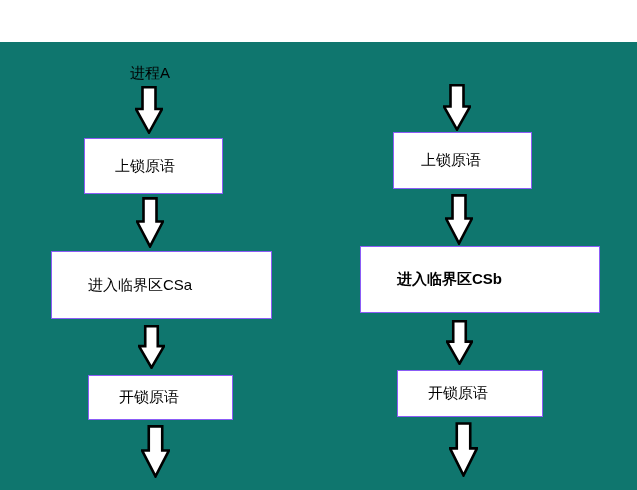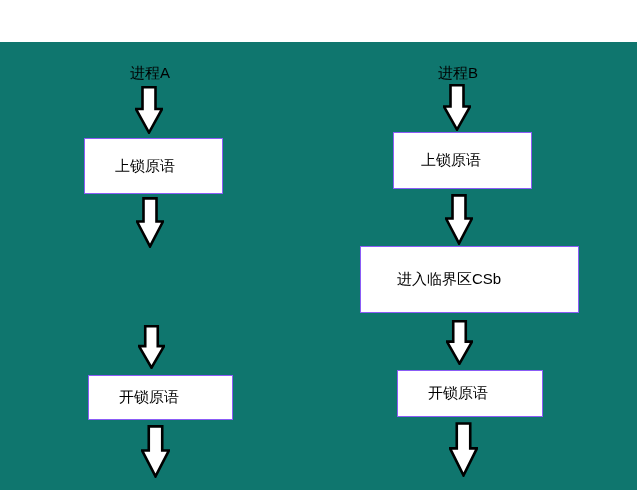--- a/index.html
+++ b/index.html
@@ -43,21 +43,21 @@
   #arrow-a2 { left: 136px; top: 155px; width: 28px; height: 51px; }
   #box-a2   { left: 51px;  top: 209px; width: 221px; height: 68px; }
   #arrow-a3 { left: 138px; top: 283px; width: 27px; height: 44px; }
   #box-a3   { left: 88px;  top: 333px; width: 145px; height: 45px; }
   #arrow-a4 { left: 141px; top: 383px; width: 29px; height: 53px; }
   
   #label-b  { left: 413px; top: 22px; }
   #arrow-b1 { left: 443px; top: 42px;  width: 28px; height: 47px; }
   #box-b1   { left: 393px; top: 90px;  width: 139px; height: 57px; }
   #arrow-b2 { left: 445px; top: 152px; width: 28px; height: 51px; }
-  #box-b2   { left: 360px; top: 204px; width: 219px; height: 67px; }
+  #box-b2   { left: 360px; top: 204px; width: 240px; height: 67px; font-weight: bold; }
   #arrow-b3 { left: 446px; top: 278px; width: 27px; height: 45px; }
   #box-b3   { left: 397px; top: 328px; width: 146px; height: 47px; }
   #arrow-b4 { left: 449px; top: 380px; width: 29px; height: 55px; }
   #watermark {
     position: absolute;
     left: 310px;
     top: 458px;
     font-family: "DejaVu Sans Mono", "Liberation Mono", monospace;
     font-size: 17px;
     letter-spacing: 0.5px;
@@ -81,38 +81,40 @@
   <div class="flow-box pad-s" id="box-a1">
     <span>上锁原语</span>
   </div>
 
   <div class="arrow" id="arrow-a2">
     <svg viewBox="0 0 28 50" preserveAspectRatio="none">
       <polygon points="7.5,1.3 20.5,1.3 20.5,24 27,24 14,48.5 1,24 7.5,24" fill="#ffffff" stroke="#000000" stroke-width="2.6" vector-effect="non-scaling-stroke" stroke-linejoin="miter"></polygon>
     </svg>
   </div>
 
+  <div class="flow-box pad-l" id="box-a2">
+    <span>进入临界区CSa</span>
+  </div>
 
   <div class="arrow" id="arrow-a3">
     <svg viewBox="0 0 28 50" preserveAspectRatio="none">
       <polygon points="7.5,1.3 20.5,1.3 20.5,24 27,24 14,48.5 1,24 7.5,24" fill="#ffffff" stroke="#000000" stroke-width="2.6" vector-effect="non-scaling-stroke" stroke-linejoin="miter"></polygon>
     </svg>
   </div>
 
   <div class="flow-box pad-s" id="box-a3">
     <span>开锁原语</span>
   </div>
 
   <div class="arrow" id="arrow-a4">
     <svg viewBox="0 0 28 50" preserveAspectRatio="none">
       <polygon points="7.5,1.3 20.5,1.3 20.5,24 27,24 14,48.5 1,24 7.5,24" fill="#ffffff" stroke="#000000" stroke-width="2.6" vector-effect="non-scaling-stroke" stroke-linejoin="miter"></polygon>
     </svg>
   </div>
 
-  <div class="flow-label" id="label-b">进程B</div>
 
   <div class="arrow" id="arrow-b1">
     <svg viewBox="0 0 28 50" preserveAspectRatio="none">
       <polygon points="7.5,1.3 20.5,1.3 20.5,24 27,24 14,48.5 1,24 7.5,24" fill="#ffffff" stroke="#000000" stroke-width="2.6" vector-effect="non-scaling-stroke" stroke-linejoin="miter"></polygon>
     </svg>
   </div>
 
   <div class="flow-box pad-m" id="box-b1">
     <span>上锁原语</span>
   </div>

